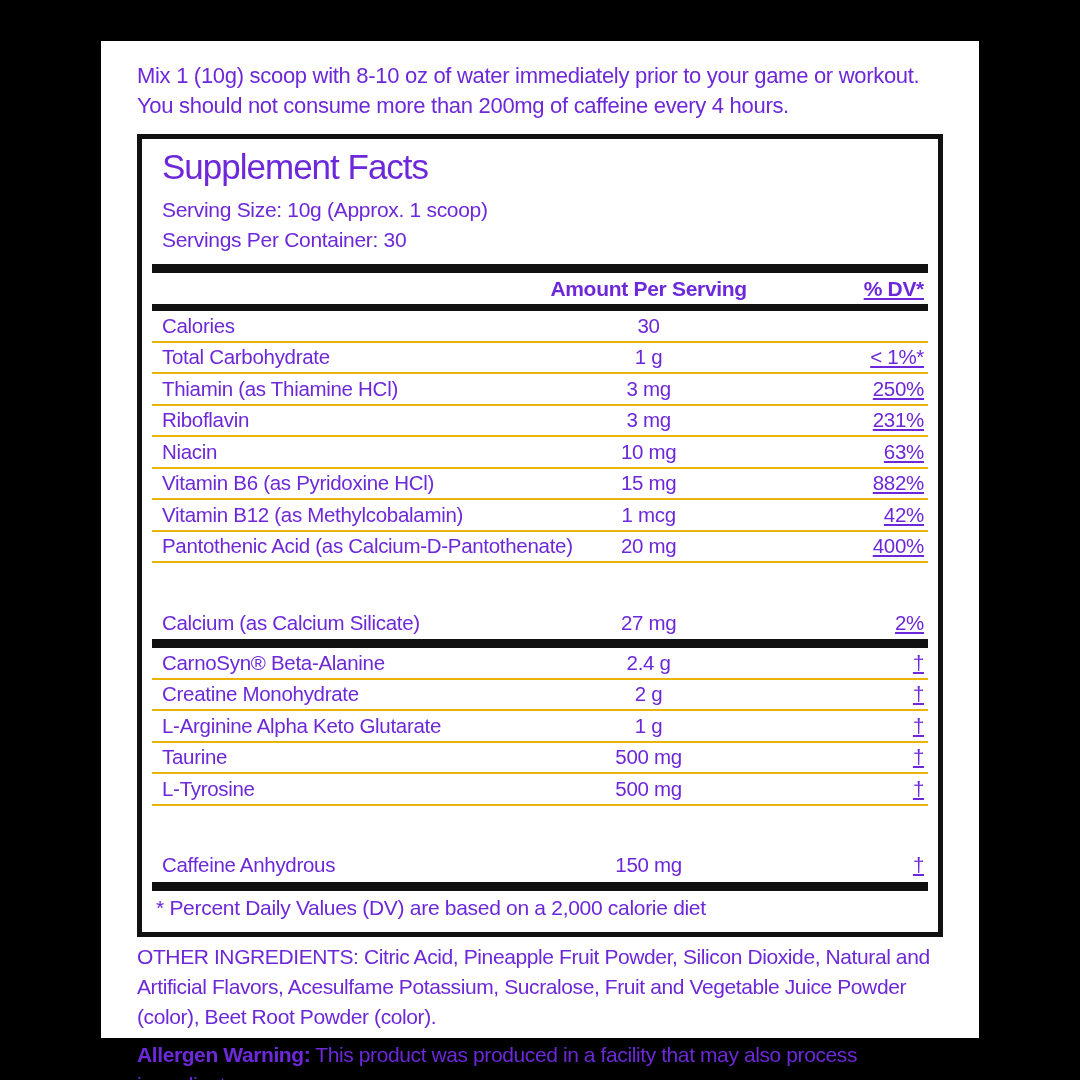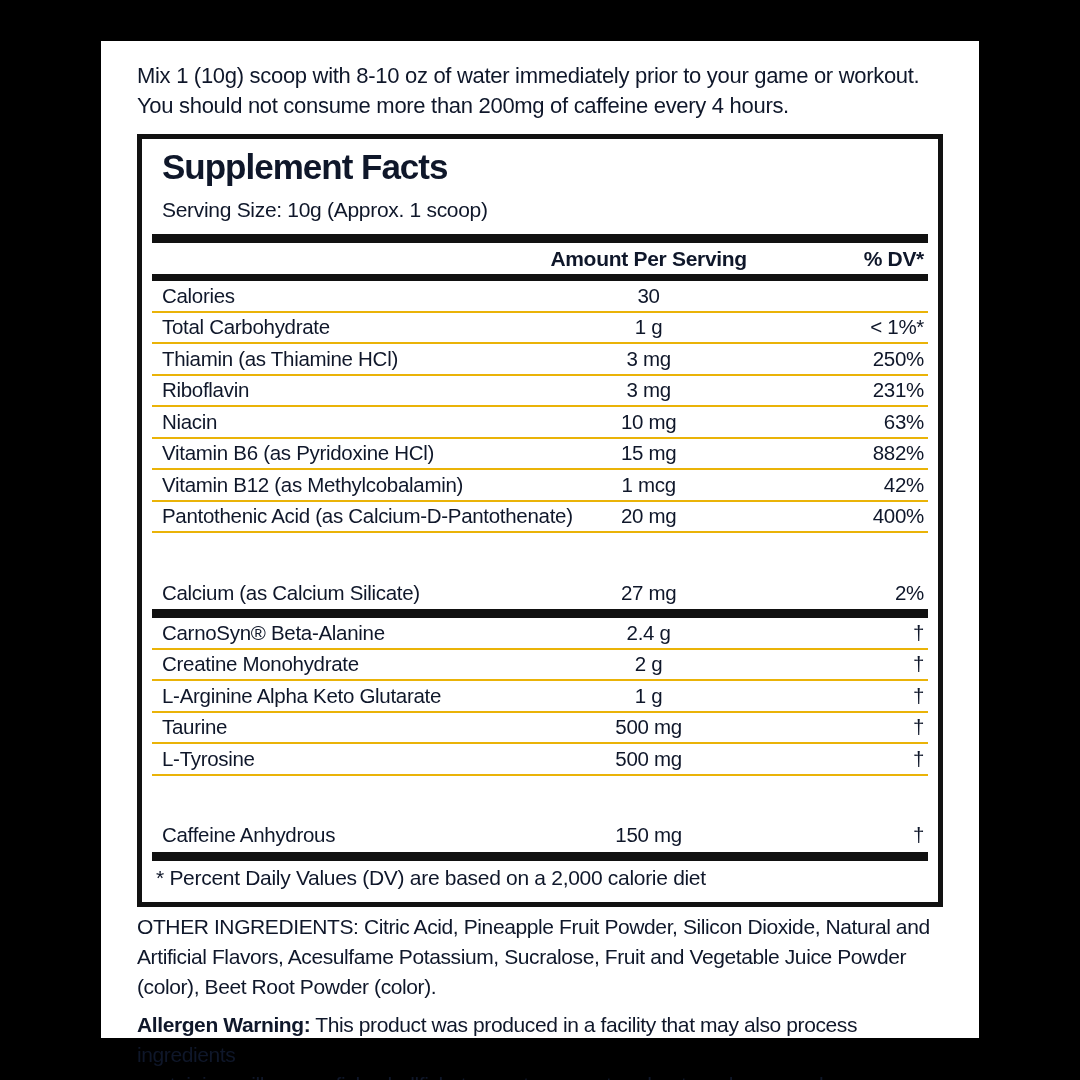--- a/index.html
+++ b/index.html
@@ -1,32 +1,32 @@
 <!DOCTYPE html>
 <html><head>
 <meta charset="utf-8">
 <style>
   html,body{margin:0;padding:0;background:#000;}
   .canvas{position:relative;width:1080px;height:1080px;background:#000;overflow:hidden;
-          font-family:"Liberation Sans","DejaVu Sans",sans-serif;color:#0f172a;border-radius:7px;}
+          font-family:"Liberation Sans","DejaVu Sans",sans-serif;color:#6d28d9;border-radius:7px;}
   .panel{position:absolute;left:101px;top:41px;width:878px;height:997px;background:#fff;
          box-sizing:border-box;padding:20px 36px 0 36px;}
   .intro{font-size:22px;line-height:30px;letter-spacing:-0.3px;}
   .facts-box{margin-top:13px;border:5px solid #111;padding:6px 10px 10px 10px;box-sizing:border-box;}
-  .facts-title{font-size:35px;font-weight:700;letter-spacing:-1px;padding-left:10px;margin:2px 0 8px 0;}
+  .facts-title{font-size:35px;font-weight:400;letter-spacing:-1px;padding-left:10px;margin:2px 0 8px 0;}
   .serving-line{font-size:21px;line-height:30px;letter-spacing:-0.3px;padding-left:10px;}
   .bar{height:9px;background:#111;}
   .bar.top{margin-top:9px;}
   .head-row{position:relative;height:31px;border-bottom:7px solid #111;font-size:21px;font-weight:700;letter-spacing:-0.3px;}
   .row{position:relative;height:29.5px;border-bottom:2px solid #eab308;font-size:20.5px;letter-spacing:-0.3px;}
   .row.sec-end{border-bottom:none;height:33px;margin-top:43px;}
   .cell{position:absolute;top:50%;white-space:nowrap;}
   .cell.name{left:10px;transform:translateY(-50%);}
   .cell.amount{left:64%;transform:translate(-50%,-50%);}
-  .cell.dv{right:4px;transform:translateY(-50%);}
+  .cell.dv{right:4px;transform:translateY(-50%);text-decoration:underline;}
   .head-row .cell.amount{left:64%;}
   .footnotes{margin-top:2px;padding-left:4px;font-size:21px;line-height:29px;letter-spacing:-0.3px;}
   .para{font-size:21px;line-height:30px;letter-spacing:-0.4px;}
   .other{margin-top:5px;}
   .allergen{margin-top:8px;}
   .bold-lead{font-weight:700;text-align:center;}
 </style>
 </head>
 <body>
 
@@ -34,20 +34,21 @@
   <div class="panel">
 
     <div class="intro">
       <div>Mix 1 (10g) scoop with 8-10 oz of water immediately prior to your game or workout.</div>
       <div>You should not consume more than 200mg of caffeine every 4 hours.</div>
     </div>
 
     <div class="facts-box">
       <div class="facts-title">Supplement Facts</div>
       <div class="serving-line">Serving Size: 10g (Approx. 1 scoop)</div>
+      <div class="serving-line">Servings Per Container: 30</div>
 
       <div class="bar top"></div>
 
       <div class="head-row">
         <span class="cell amount">Amount Per Serving</span>
         <span class="cell dv">% DV*</span>
       </div>
 
       <div class="row">
         <span class="cell name">Calories</span>

